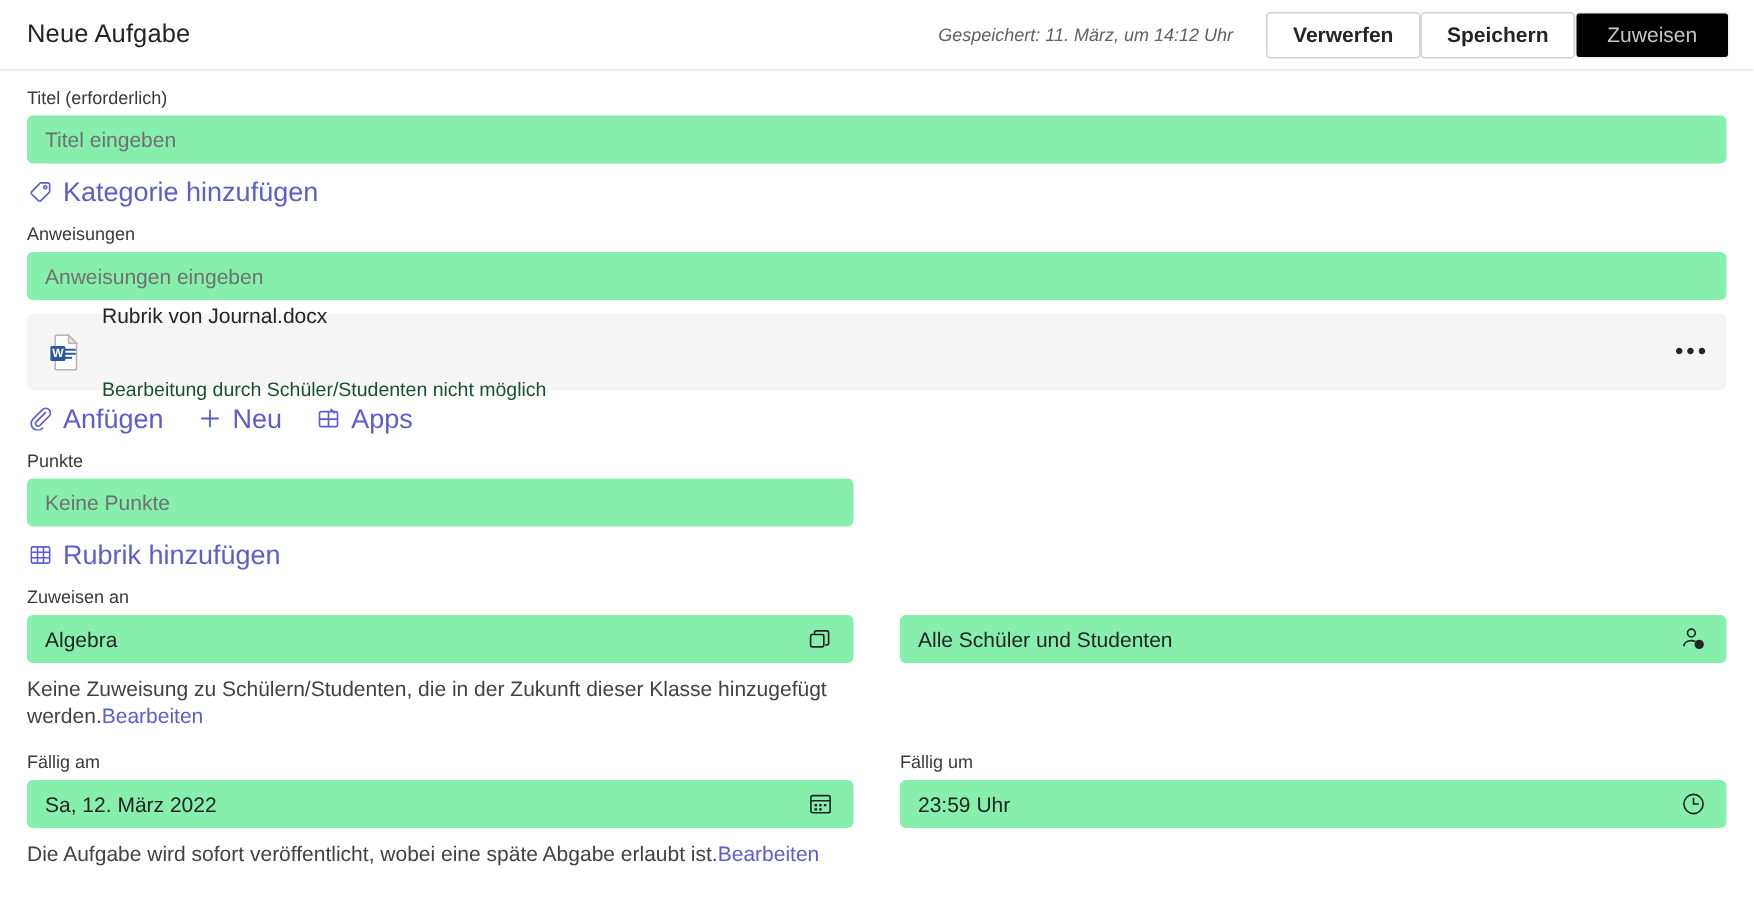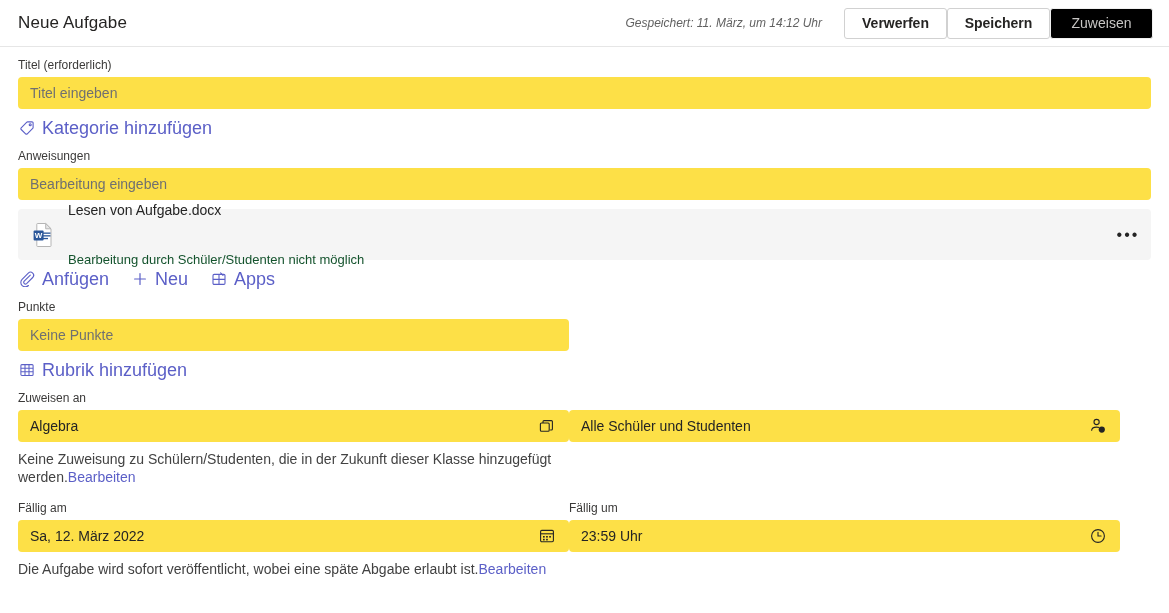--- a/index.html
+++ b/index.html
@@ -80,21 +80,21 @@
     padding: 10px 2px 0 18px;
     box-sizing: border-box;
   }
   .field-label {
     font-size: 12px;
     color: #3b3a39;
     margin: 0 0 4px 0;
     line-height: 16px;
   }
   .input-box {
-    background: #fde047;
+    background: #86efac;
     border: none;
     border-radius: 4px;
     height: 32px;
     display: flex;
     align-items: center;
     padding: 0 12px 0 12px;
     box-sizing: border-box;
     font-size: 14px;
     position: relative;
   }
@@ -194,20 +194,21 @@
     border-radius: 4px;
     letter-spacing: 2px;
     color: #242424;
     font-size: 16px;
     line-height: 1;
   }
 
   
   .two-col {
     display: flex;
+    gap: 31px;
   }
   .col { display: flex; flex-direction: column; }
 
   .helper-text {
     font-size: 14px;
     color: #424242;
     line-height: 18px;
     margin-top: 8px;
     max-width: 560px;
   }
@@ -251,37 +252,37 @@
         </svg>
       </span>
       <span class="lbl">Kategorie hinzufügen</span>
     </a>
   </div>
 
   <div class="gap-sm"></div>
 
   <div class="field-label">Anweisungen</div>
   <div class="input-box full">
-    <span class="ph">Bearbeitung eingeben</span>
+    <span class="ph">Anweisungen eingeben</span>
   </div>
 
   <div class="attach-card">
     <span class="file-icon">
       <svg width="24" height="26" viewBox="0 0 24 26" fill="none">
         <path d="M5.5 1.5h8.2l5.3 5.3v17a.7.7 0 0 1-.7.7H5.5a.7.7 0 0 1-.7-.7V2.2a.7.7 0 0 1 .7-.7z" fill="#ffffff" stroke="#b5b5b5" stroke-width="1"></path>
         <path d="M13.7 1.5l5.3 5.3h-5.3V1.5z" fill="#e8e8e8" stroke="#b5b5b5" stroke-width="1"></path>
         <rect x="9.5" y="10.5" width="9" height="1.3" fill="#2b579a"></rect>
         <rect x="9.5" y="13.2" width="9" height="1.3" fill="#2b579a"></rect>
         <rect x="9.5" y="15.9" width="6.5" height="1.3" fill="#2b579a"></rect>
         <rect x="1.6" y="8.6" width="10" height="10" rx="1" fill="#2b579a"></rect>
         <text x="6.6" y="16" font-family="'Liberation Sans', sans-serif" font-size="8" font-weight="bold" fill="#ffffff" text-anchor="middle">W</text>
       </svg>
     </span>
     <div class="attach-texts">
-      <div class="attach-title">Lesen von Aufgabe.docx</div>
+      <div class="attach-title">Rubrik von Journal.docx</div>
       <div class="attach-sub">Bearbeitung durch Schüler/Studenten nicht möglich</div>
     </div>
     <div class="more-btn">•••</div>
   </div>
 
   <div class="link-row">
     <a class="link-item">
       <span class="link-icon">
         <svg width="16" height="16" viewBox="0 0 16 16" fill="none" stroke="#5b5fc7" stroke-width="1.1" stroke-linecap="round">
           <path d="M11.3 4.1L5.2 10.2a1.7 1.7 0 0 0 2.4 2.4l6.1-6.1a3.1 3.1 0 0 0-4.4-4.4L3.1 8.3a4.4 4.4 0 0 0 6.3 6.2"></path>

